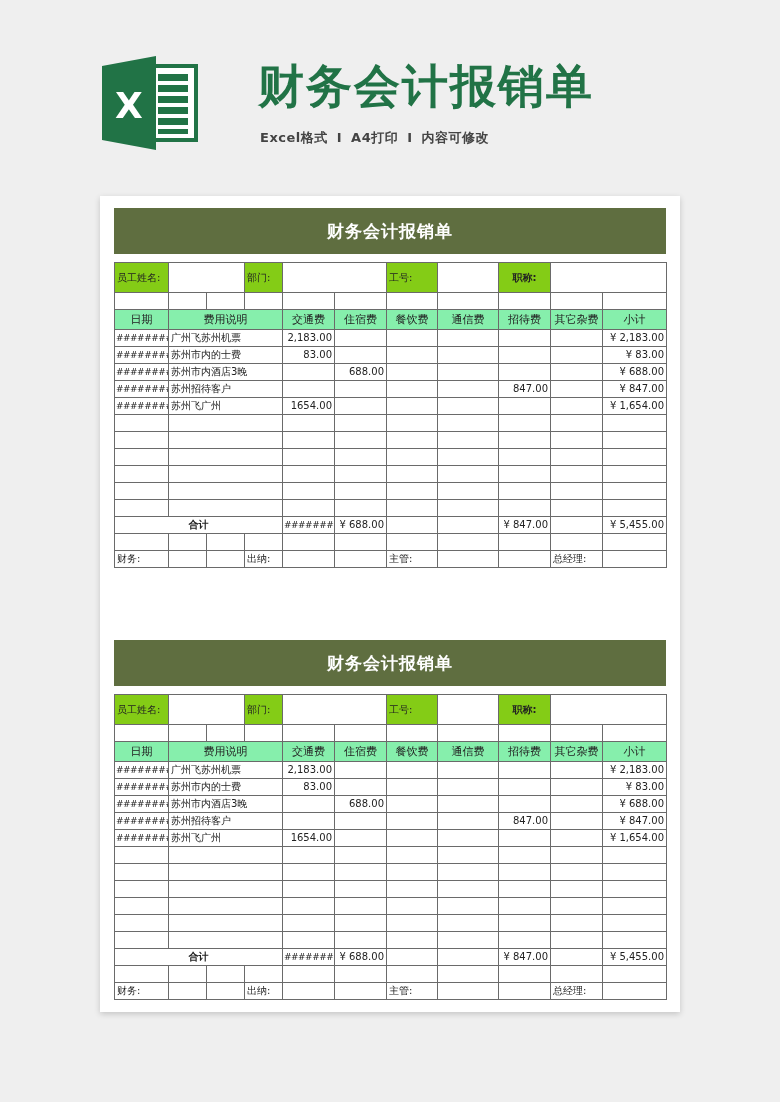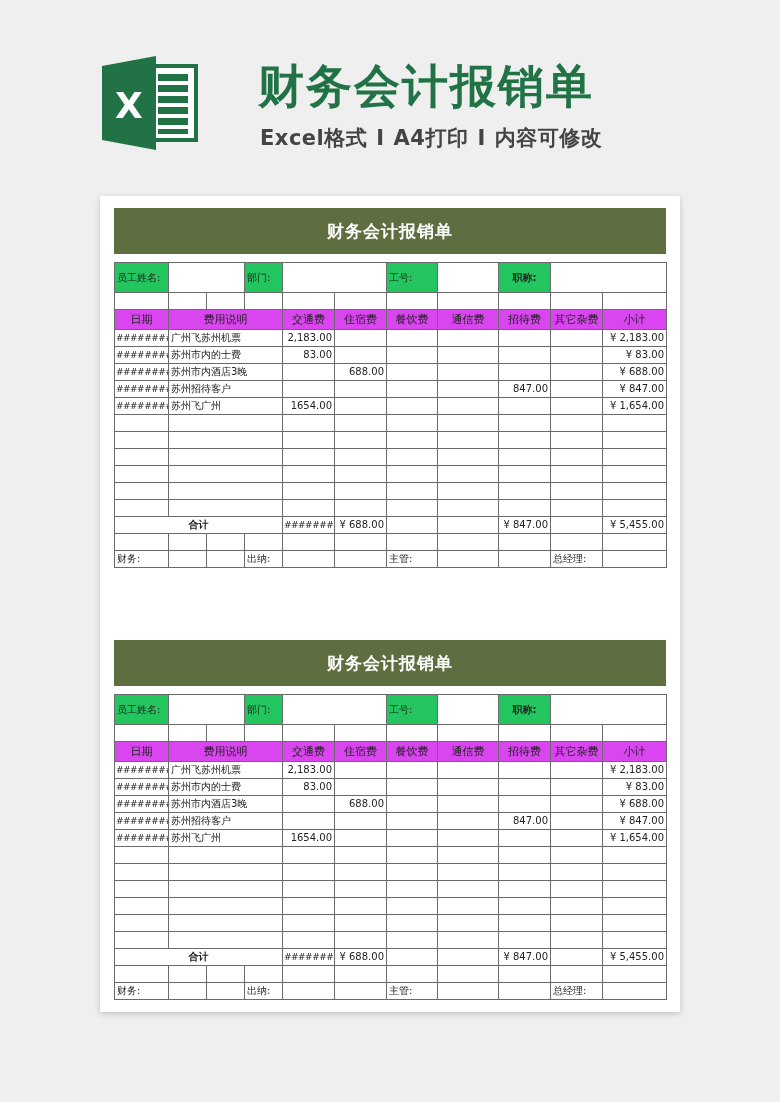--- a/index.html
+++ b/index.html
@@ -2,34 +2,34 @@
 <html><head>
 <meta charset="utf-8">
 <style>
   * { box-sizing: border-box; margin: 0; padding: 0; }
   html, body { width: 780px; height: 1102px; background: #efefef; overflow: hidden; }
   body { font-family: "DejaVu Sans", "Liberation Sans", sans-serif; position: relative; }
 
   .banner { position: absolute; left: 0; top: 0; width: 780px; height: 190px; }
   .logo { position: absolute; left: 100px; top: 56px; width: 98px; height: 94px; }
   .main-title { position: absolute; left: 258px; top: 58px; font-size: 46px; font-weight: bold; color: #217346; letter-spacing: 2px; line-height: 56px; }
-  .subtitle { position: absolute; left: 260px; top: 124px; font-size: 21px; font-weight: bold; color: #444; line-height: 28px; letter-spacing: 0.5px; }
+  .subtitle { position: absolute; left: 260px; top: 124px; font-size: 13px; font-weight: bold; color: #444; line-height: 28px; letter-spacing: 0.5px; }
   .subtitle .sep { margin: 0 9px; font-weight: bold; }
 
   .card { position: absolute; left: 100px; top: 196px; width: 580px; height: 816px; background: #fff; box-shadow: 0 2px 6px rgba(0,0,0,0.18); }
 
   .form { position: absolute; left: 14px; width: 552px; }
   .form-title { height: 46px; background: #5f6e40; color: #fff; font-size: 17px; font-weight: bold; text-align: center; line-height: 46px; letter-spacing: 1px; }
   .gap { height: 8px; }
 
   table { border-collapse: collapse; table-layout: fixed; width: 552px; font-size: 10px; color: #222; }
   td { border: 1px solid #6a6a6a; height: 17px; padding: 0 2px; white-space: nowrap; overflow: hidden; line-height: 14px; }
   tr.info td { height: 30px; }
-  tr.head td { height: 20px; background: #d946ef; text-align: center; font-size: 11px; }
-  td.lbl { background: #22c55e; }
+  tr.head td { height: 20px; background: #86efac; text-align: center; font-size: 11px; }
+  td.lbl { background: #84cc16; }
   td.num { text-align: right; }
   td.ctr { text-align: center; font-weight: bold; }
   td.date { font-size: 9px; letter-spacing: -0.5px; padding: 0 0 0 1px; }
 </style>
 </head>
 <body>
 
 <div class="banner">
   <svg class="logo" viewBox="0 0 98 94">
     <rect x="44" y="10" width="52" height="74" fill="#fff" stroke="#217346" stroke-width="4"></rect>

